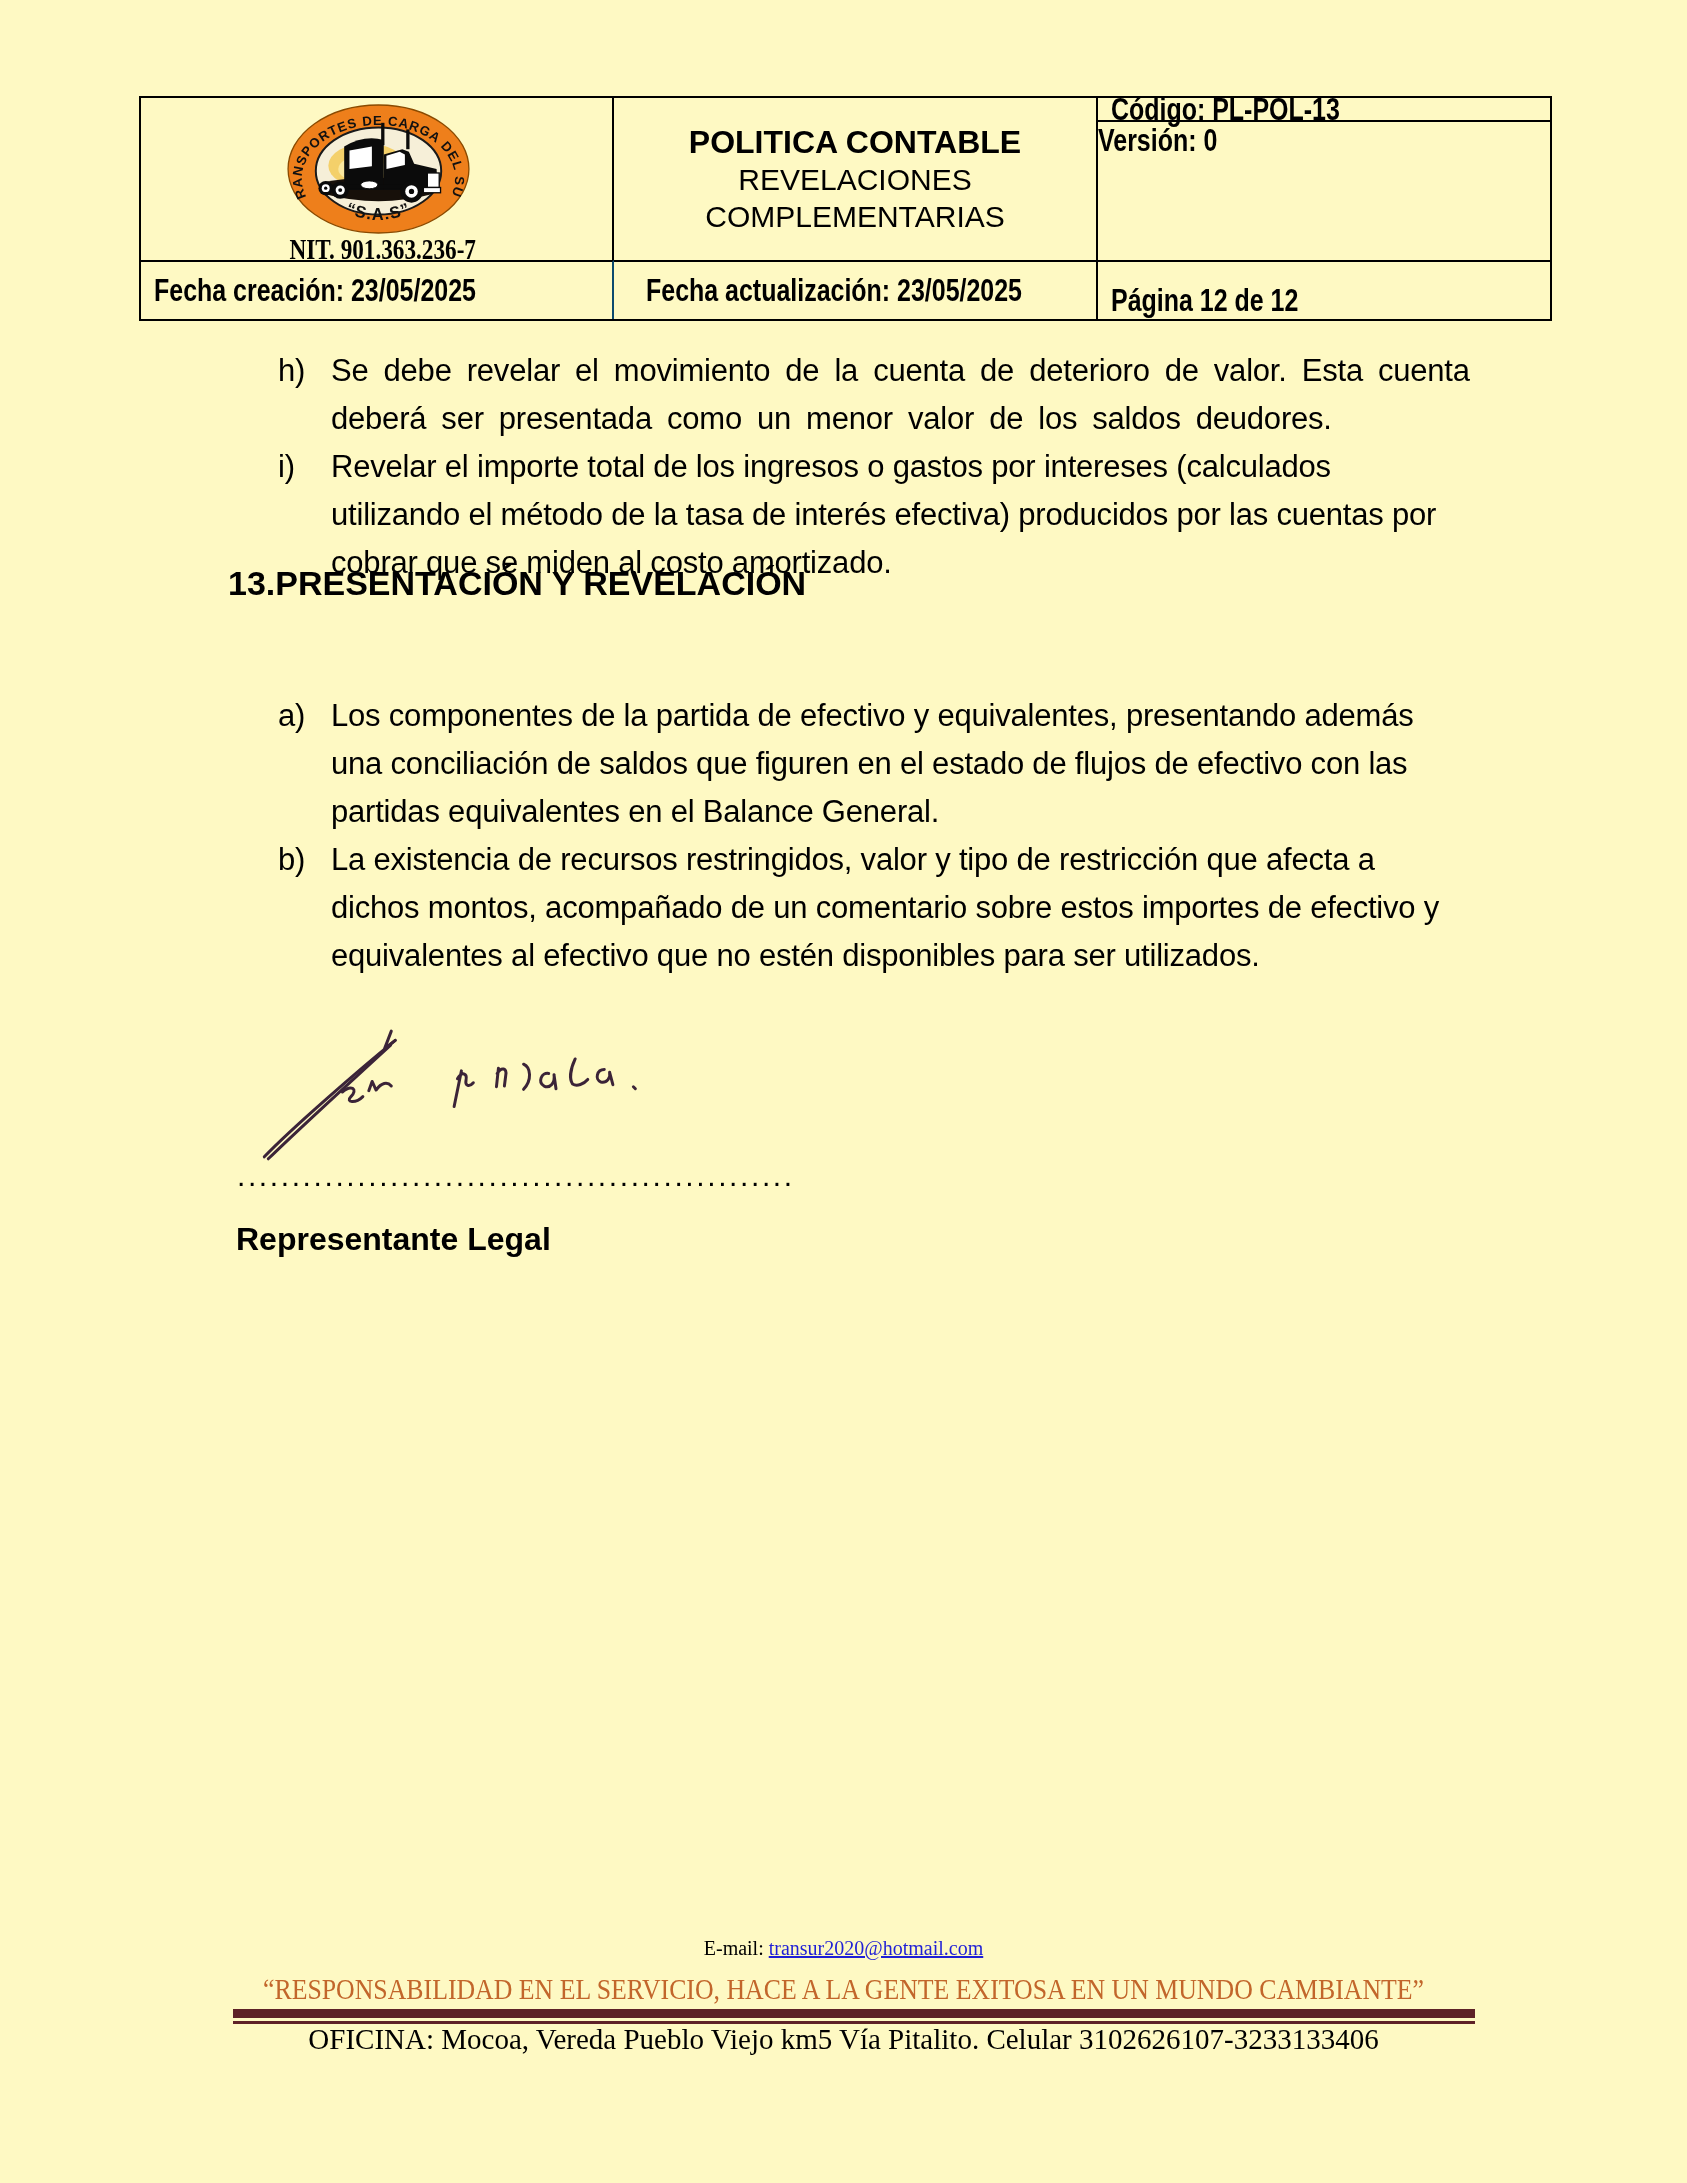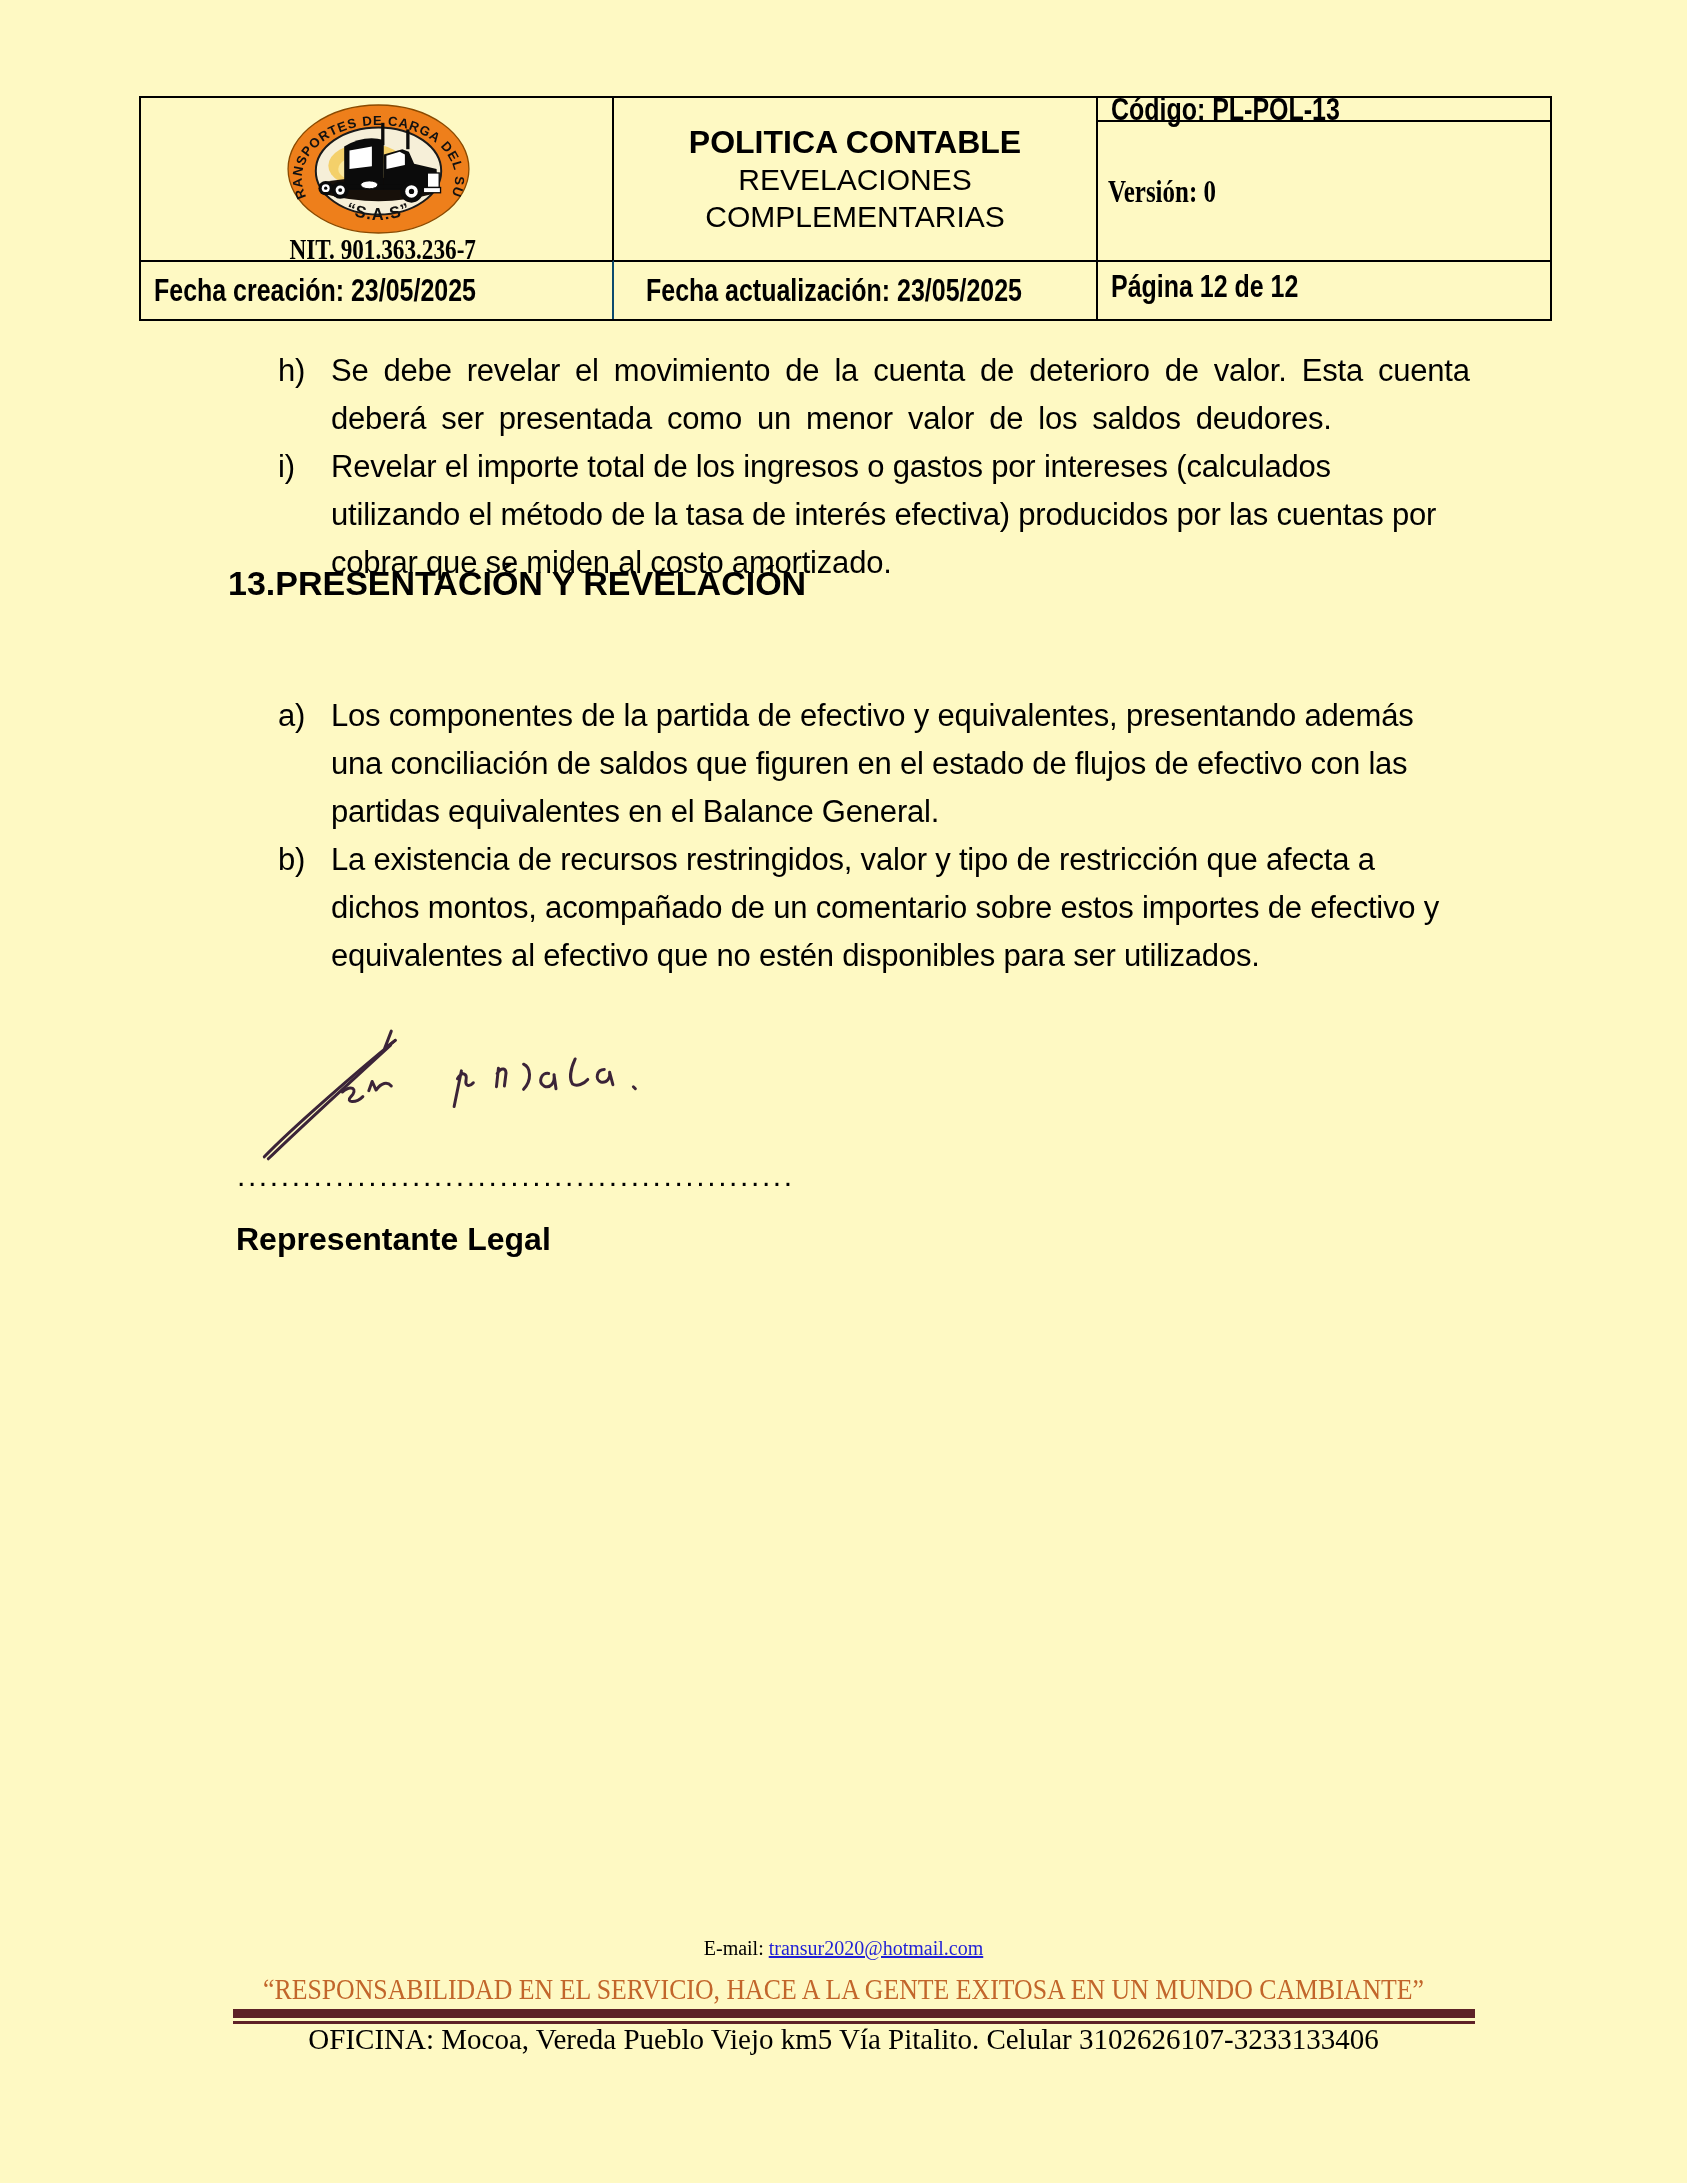--- a/index.html
+++ b/index.html
@@ -12,27 +12,27 @@
   .hdr .c{box-sizing:border-box;}
   .cell-logo{grid-column:1;grid-row:1;border-right:2px solid #000;position:relative;}
   .cell-title{grid-column:2;grid-row:1;border-right:2px solid #000;
               display:flex;flex-direction:column;justify-content:center;align-items:center;
               text-align:center;line-height:37px;}
   .title-b{font-weight:bold;font-size:32px;}
   .title-r{font-size:30px;}
   .cell-right{grid-column:3;grid-row:1;display:flex;flex-direction:column;}
   .cell-codigo{height:24px;border-bottom:2px solid #000;display:flex;align-items:center;
                padding-left:13.2px;font-weight:bold;font-size:32px;box-sizing:border-box;}
-  .cell-version{flex:1;display:flex;align-items:center;padding-left:10px;
-                font-weight:bold;font-size:32px;font-family:Liberation Serif, serif;}
+  .cell-version{flex:1;display:flex;align-items:flex-start;padding-left:0;
+                font-weight:bold;font-size:32px;}
   .row2{border-top:2px solid #000;display:flex;align-items:center;
         padding-left:13.2px;font-weight:bold;font-size:32px;box-sizing:border-box;}
   .cell-f1{grid-column:1;grid-row:2;border-right:2px solid #0c4a6e;}
   .cell-f2{grid-column:2;grid-row:2;border-right:2px solid #000;padding-left:32px;}
-  .cell-pg{grid-column:3;grid-row:2;align-items:flex-start;padding-top:6px;}
+  .cell-pg{grid-column:3;grid-row:2;align-items:flex-start;padding-top:20px;}
   .condense{transform:scaleX(.78);transform-origin:left center;white-space:nowrap;}
   
   .logo-svg{position:absolute;left:286px;top:103px;}
   .nit{position:absolute;left:267px;top:233px;width:225px;text-align:center;
        font-family:"Liberation Serif",serif;font-weight:bold;font-size:29px;
        transform:scaleX(.8);transform-origin:center;white-space:nowrap;}
   
   .list{position:absolute;left:278px;width:1244px;font-size:31px;line-height:48px;
         letter-spacing:-0.2px;}
   .li{display:flex;align-items:flex-start;}

